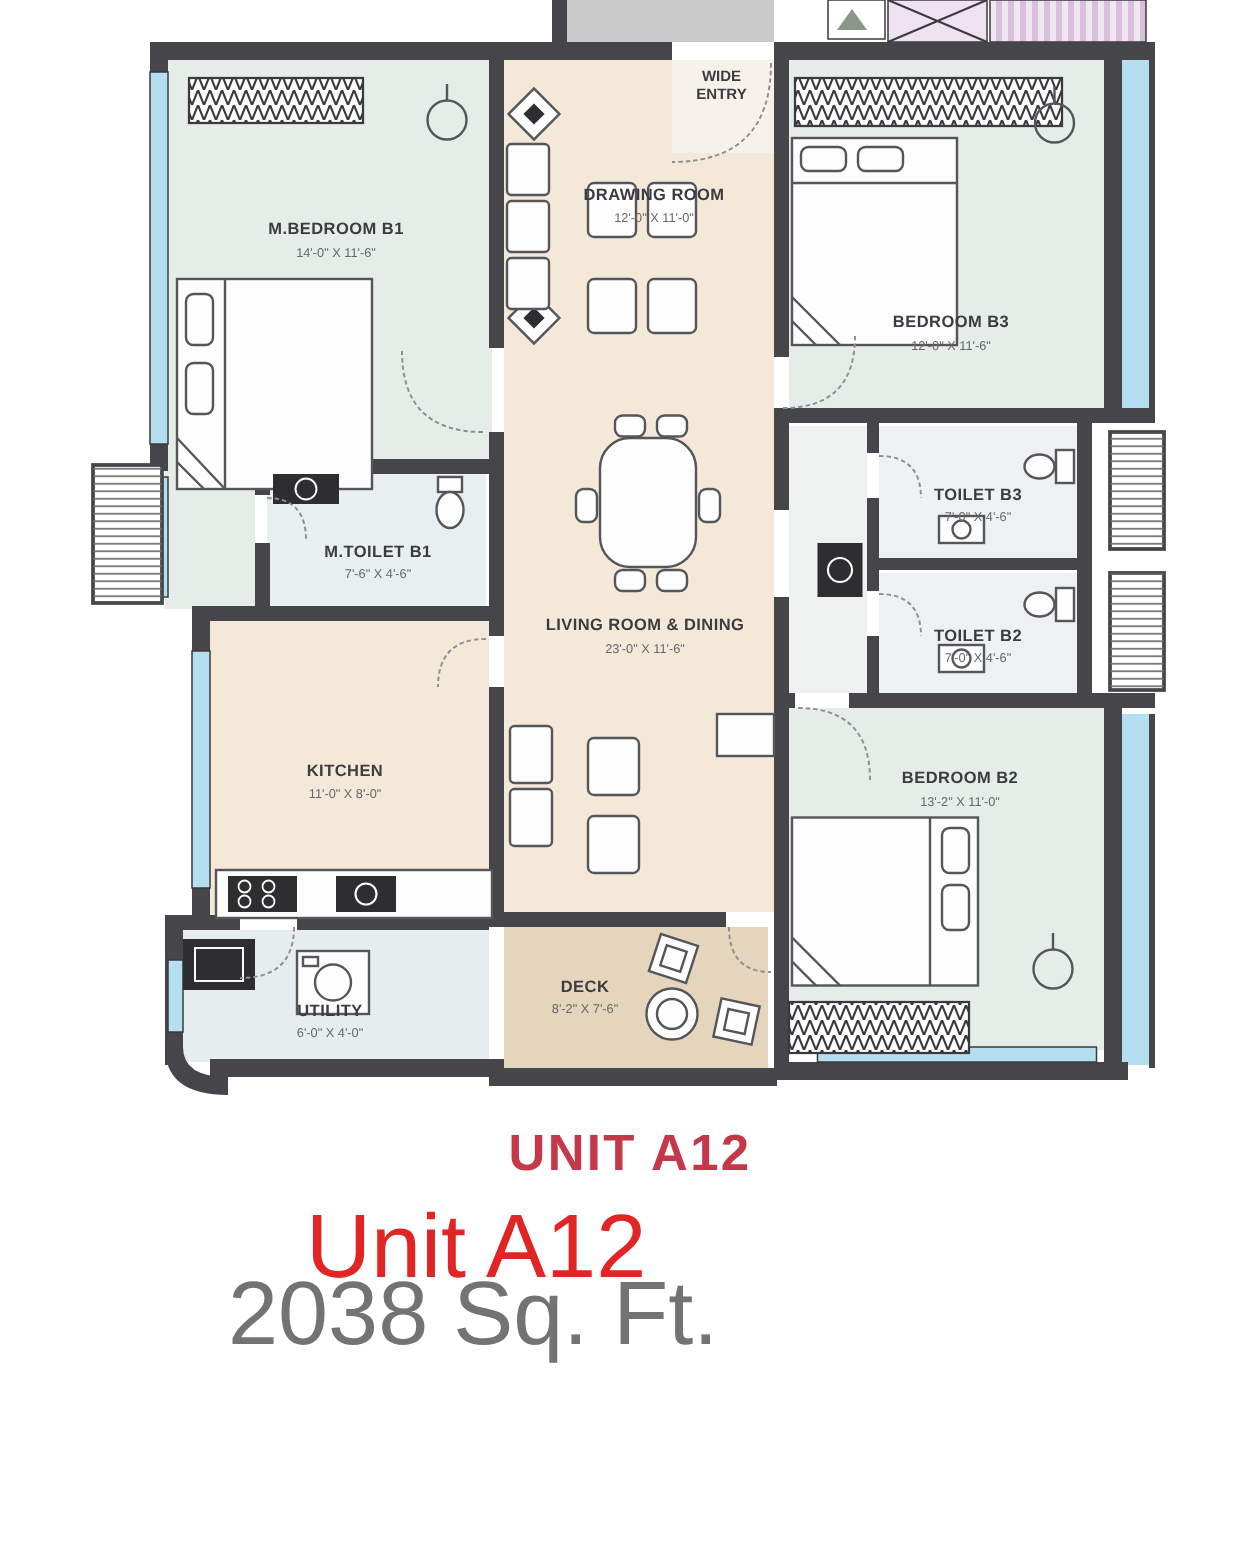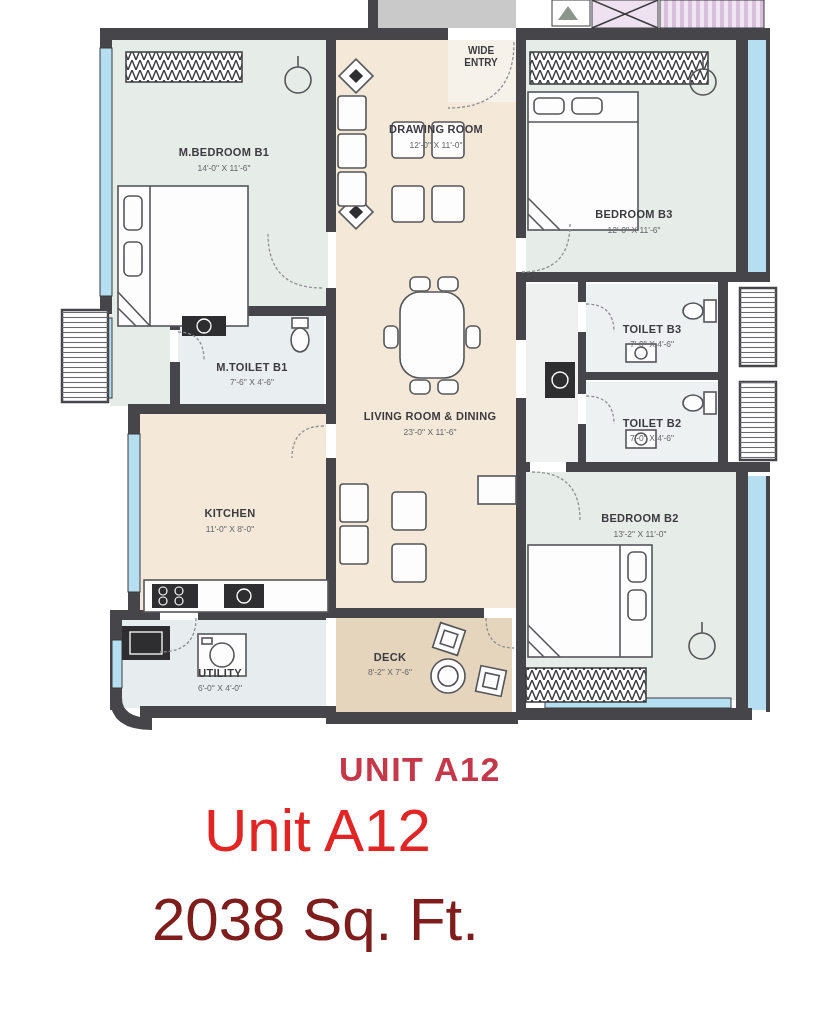--- a/index.html
+++ b/index.html
@@ -19,22 +19,22 @@
   
   .rlabel{font:bold 11px "Liberation Sans",sans-serif;fill:#3b3b40;text-anchor:middle;letter-spacing:.3px;}
   .rdims{font:8.5px "Liberation Sans",sans-serif;fill:#67676c;text-anchor:middle;}
   .elabel{font:bold 10px "Liberation Sans",sans-serif;fill:#3b3b40;text-anchor:middle;}
 
   
   .unit-label{position:absolute;top:752px;left:0;width:100%;text-align:center;
               font:bold 34px/1 "Liberation Sans",sans-serif;color:#c5384a;letter-spacing:1.5px;}
   .unit-title{position:absolute;top:801px;left:204px;
               font:60px/1 "Liberation Sans",sans-serif;color:#e12525;}
-  .area-text{position:absolute;top:890px;left:152px;
-             font:60px/1 "Liberation Sans",sans-serif;color:#7f1d1d;}
+  .area-text{position:absolute;top:846px;left:152px;
+             font:60px/1 "Liberation Sans",sans-serif;color:#737373;}
 </style>
 </head>
 <body>
 
 <div class="page">
 
 <svg class="plan-svg" width="840" height="745" viewBox="0 0 840 745" xmlns="http://www.w3.org/2000/svg">
   <defs>
     <pattern id="zig" width="8" height="10" patternUnits="userSpaceOnUse">
       <path d="M0,10 L4,0 L8,10" fill="none" stroke="#3a3a3e" stroke-width="1.4"></path>

